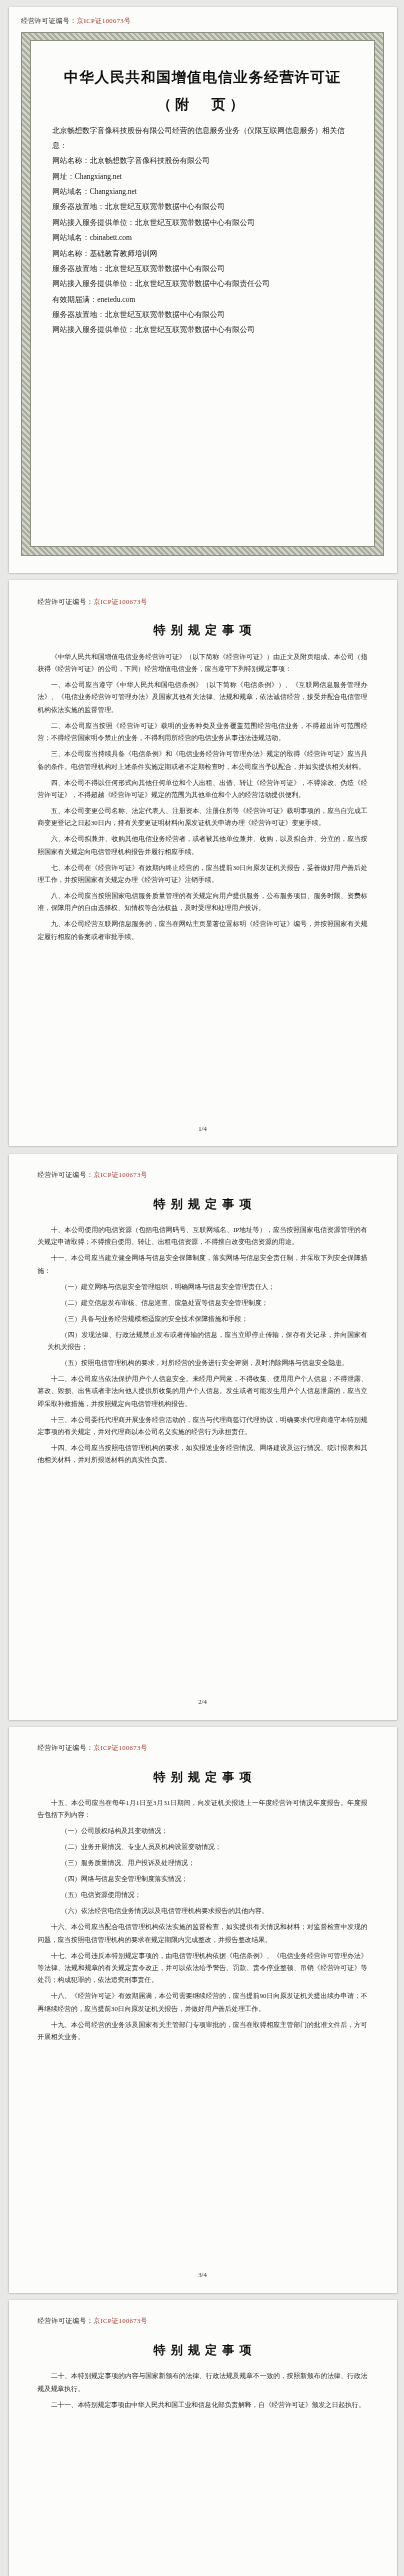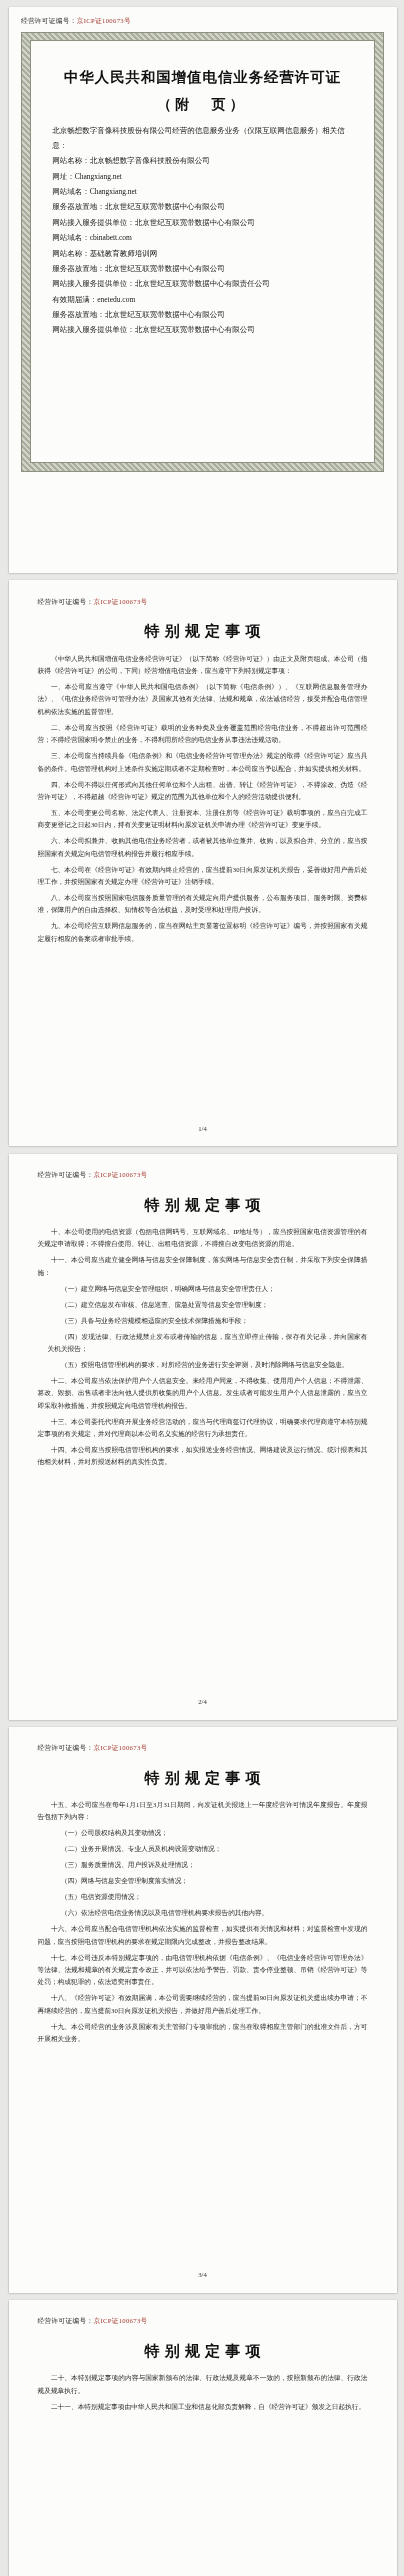--- a/index.html
+++ b/index.html
@@ -15,21 +15,21 @@
     margin:7.2px auto;
     background:#fcfcfa;
     box-shadow:0 0.5px 2.1px rgba(0,0,0,.28), 0 0 0 0.5px rgba(0,0,0,.05);
   }
   
   .page.cert { height:566px; padding:10.3px 12.4px 12.4px; }
   .lic-line { font-size:6.7px; color:#222; letter-spacing:0.3px; }
   .lic-no { color:#a43a30; }
   .cert-frame {
     margin-top:5.2px;
-    height:440px;
+    height:524px;
     padding:7.7px;
     background:repeating-linear-gradient(45deg,#a9ae9f 0 2.1px,#d2d4c9 2.1px 4.1px);
     border:0.5px solid #8d9280;
   }
   .cert-inner {
     height:100%;
     background:#fcfcfa;
     border:0.5px solid #8d9280;
     padding:27px 21.6px 15.5px;
   }
@@ -53,21 +53,21 @@
     font-size:7.5px;
     line-height:2.05;
     color:#151515;
     text-align:left;
     text-indent:0;
   }
   
   .page.rules { height:566px; padding:17.5px 29px 36px; }
   .rules-title {
     text-align:center;
-    font-size:15px;
+    font-size:12px;
     font-weight:bold;
     letter-spacing:5.2px;
     padding-left:5.2px;
     margin:15.5px 0 11.3px;
     color:#111;
   }
   .rules-content p {
     font-size:6.7px;
     line-height:1.85;
     color:#262626;

